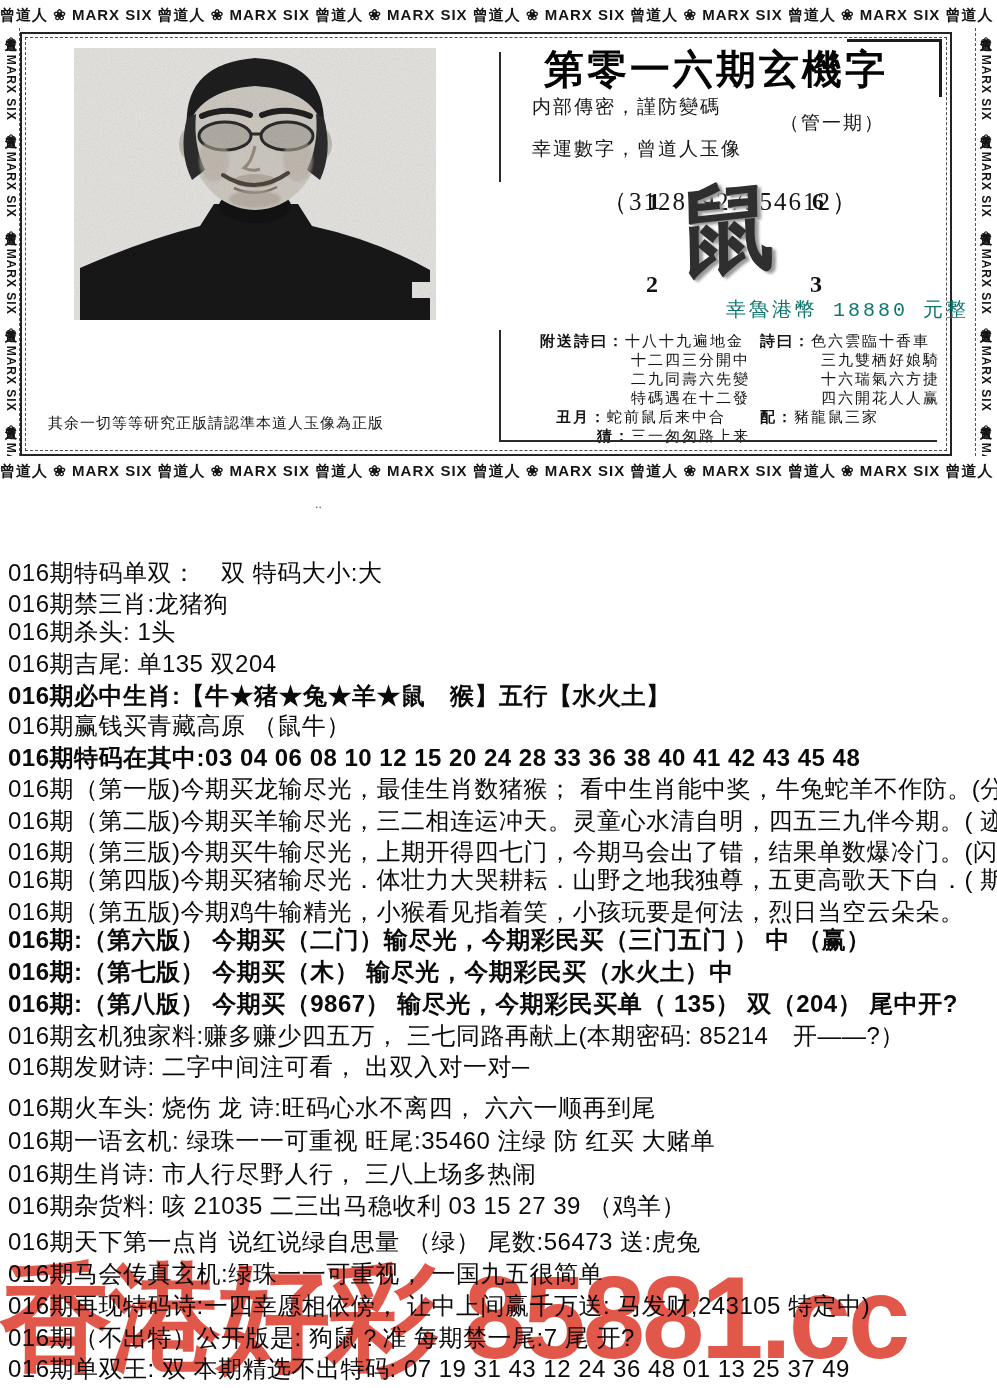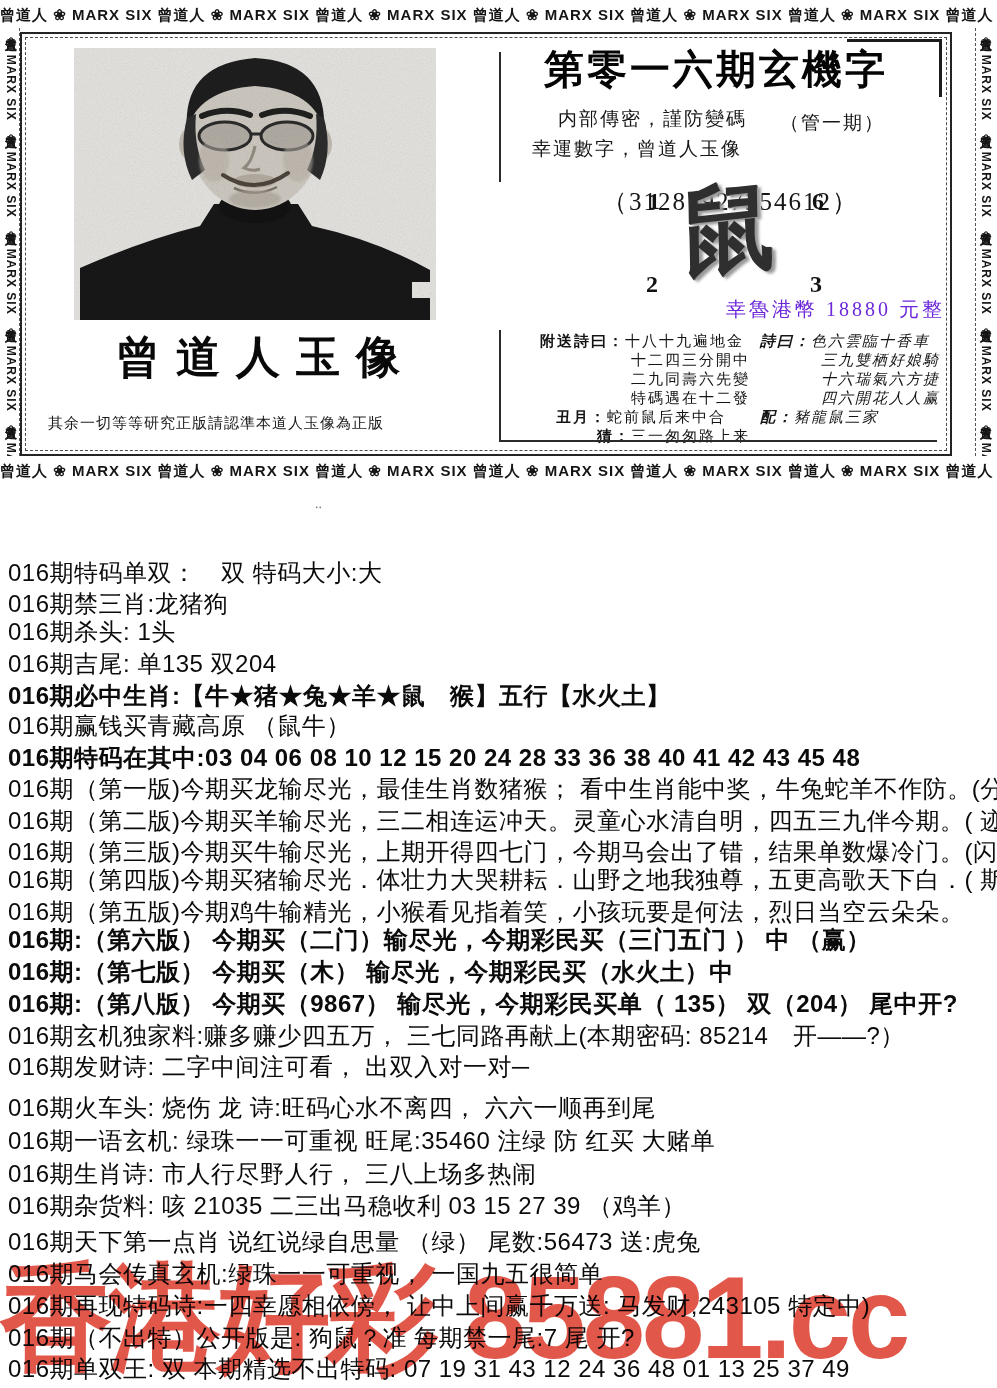--- a/index.html
+++ b/index.html
@@ -34,44 +34,44 @@
   #note2{top:380px;}
 
   
   .rcol{position:absolute;left:470px;top:0;width:452px;height:100%;}
   .title-tick{position:absolute;left:7px;top:18px;height:130px;border-left:2px solid #2a2a2a;}
   .title-bracket{position:absolute;right:2px;top:5px;width:92px;height:55px;
             border-top:3px solid #1c1c1c;border-right:3px solid #1c1c1c;}
   .mystic-title{position:absolute;left:52px;top:8px;font-family:"Liberation Serif",serif;
             font-weight:bold;font-size:40px;letter-spacing:3px;white-space:nowrap;color:#050505;}
   .hline{position:absolute;white-space:nowrap;font-size:19px;letter-spacing:2px;color:#161616;}
-  #secrecy{left:40px;top:72px;margin-left:26px;}
+  #secrecy{left:40px;top:60px;}
   #scope{left:288px;top:76px;}
   #lucky{left:40px;top:102px;}
   #numcode{left:110px;top:126px;font-size:25px;letter-spacing:2px;font-family:"Liberation Serif",serif;margin-top:25px;}
 
   .rat-block{position:absolute;left:150px;top:152px;width:190px;height:112px;}
   .rat-char{position:absolute;left:38px;top:-6px;font-size:96px;line-height:100px;
             font-family:"Liberation Serif",serif;font-weight:bold;color:#2f2f2f;
             transform:rotate(-6deg) skewX(-5deg);
             text-shadow:4px 3px 3px #9a9a9a,1px 1px 0 #555;}
   .rat-num{position:absolute;font-family:"Liberation Serif",serif;font-weight:bold;
             font-size:24px;color:#111;}
   #num-tl{left:6px;top:2px;}  #num-tr{right:8px;top:2px;}
   #num-bl{left:4px;bottom:0;} #num-br{right:10px;bottom:0;}
 
-  #prize{left:234px;top:262px;font-size:20px;font-family:Liberation Serif, serif;
-         letter-spacing:3px;color:#6d28d9;}
+  #prize{left:234px;top:262px;font-size:20px;font-family:Liberation Mono, monospace;
+         letter-spacing:3px;color:#0f766e;}
 
   .poem-tick{position:absolute;left:7px;top:296px;height:112px;border-left:2px solid #2a2a2a;}
   .poem-bottomline{position:absolute;left:7px;top:406px;width:438px;border-top:2px solid #2a2a2a;}
   .poem{position:absolute;top:298px;font-family:"Liberation Serif",serif;font-size:15px;
         line-height:19px;letter-spacing:2px;color:#141414;}
   #poem-left{left:48px;width:210px;}
-  #poem-right{left:268px;width:180px;font-style:italic;}
+  #poem-right{left:268px;width:180px;}
   .poem .lbl{font-weight:bold;}
   .poem div{white-space:nowrap;}
   .indent1{padding-left:32px;text-align:right;}
   .indent2{padding-left:16px;}
 
   
   .dots{position:absolute;left:315px;top:494px;font-size:13px;color:#777;letter-spacing:4px;}
 
   
   .tl{position:absolute;left:8px;font-size:24px;white-space:nowrap;color:#0b0b0b;
@@ -138,21 +138,20 @@
       <ellipse cx="181" cy="133" rx="21" ry="7" fill="#b5ada1"></ellipse>
       <path d="M149 127 Q181 148 214 125" stroke="#4e463d" stroke-width="4" fill="none" stroke-linecap="round"></path>
       <path d="M160 140 Q181 150 203 139" stroke="#7d756a" stroke-width="2.5" fill="none"></path>
 
       <ellipse cx="181" cy="151" rx="26" ry="9" fill="#aaa296" opacity="0.6" filter="url(#soft)"></ellipse>
 
       <rect x="0" y="0" width="362" height="272" filter="url(#grain)" opacity="0.28" style="mix-blend-mode:multiply"></rect>
     </svg>
   </div>
 
-  <div class="portrait-caption">曾道人玉像</div>
   <div class="portrait-note" id="note2">其余一切等等研究正版請認準本道人玉像為正版</div>
 
   <div class="rcol">
     <div class="title-tick"></div>
     <div class="title-bracket"></div>
     <div class="mystic-title">第零一六期玄機字</div>
 
     <div class="hline" id="secrecy">内部傳密，謹防變碼</div>
     <div class="hline" id="scope">（管一期）</div>
     <div class="hline" id="lucky">幸運數字，曾道人玉像</div>

